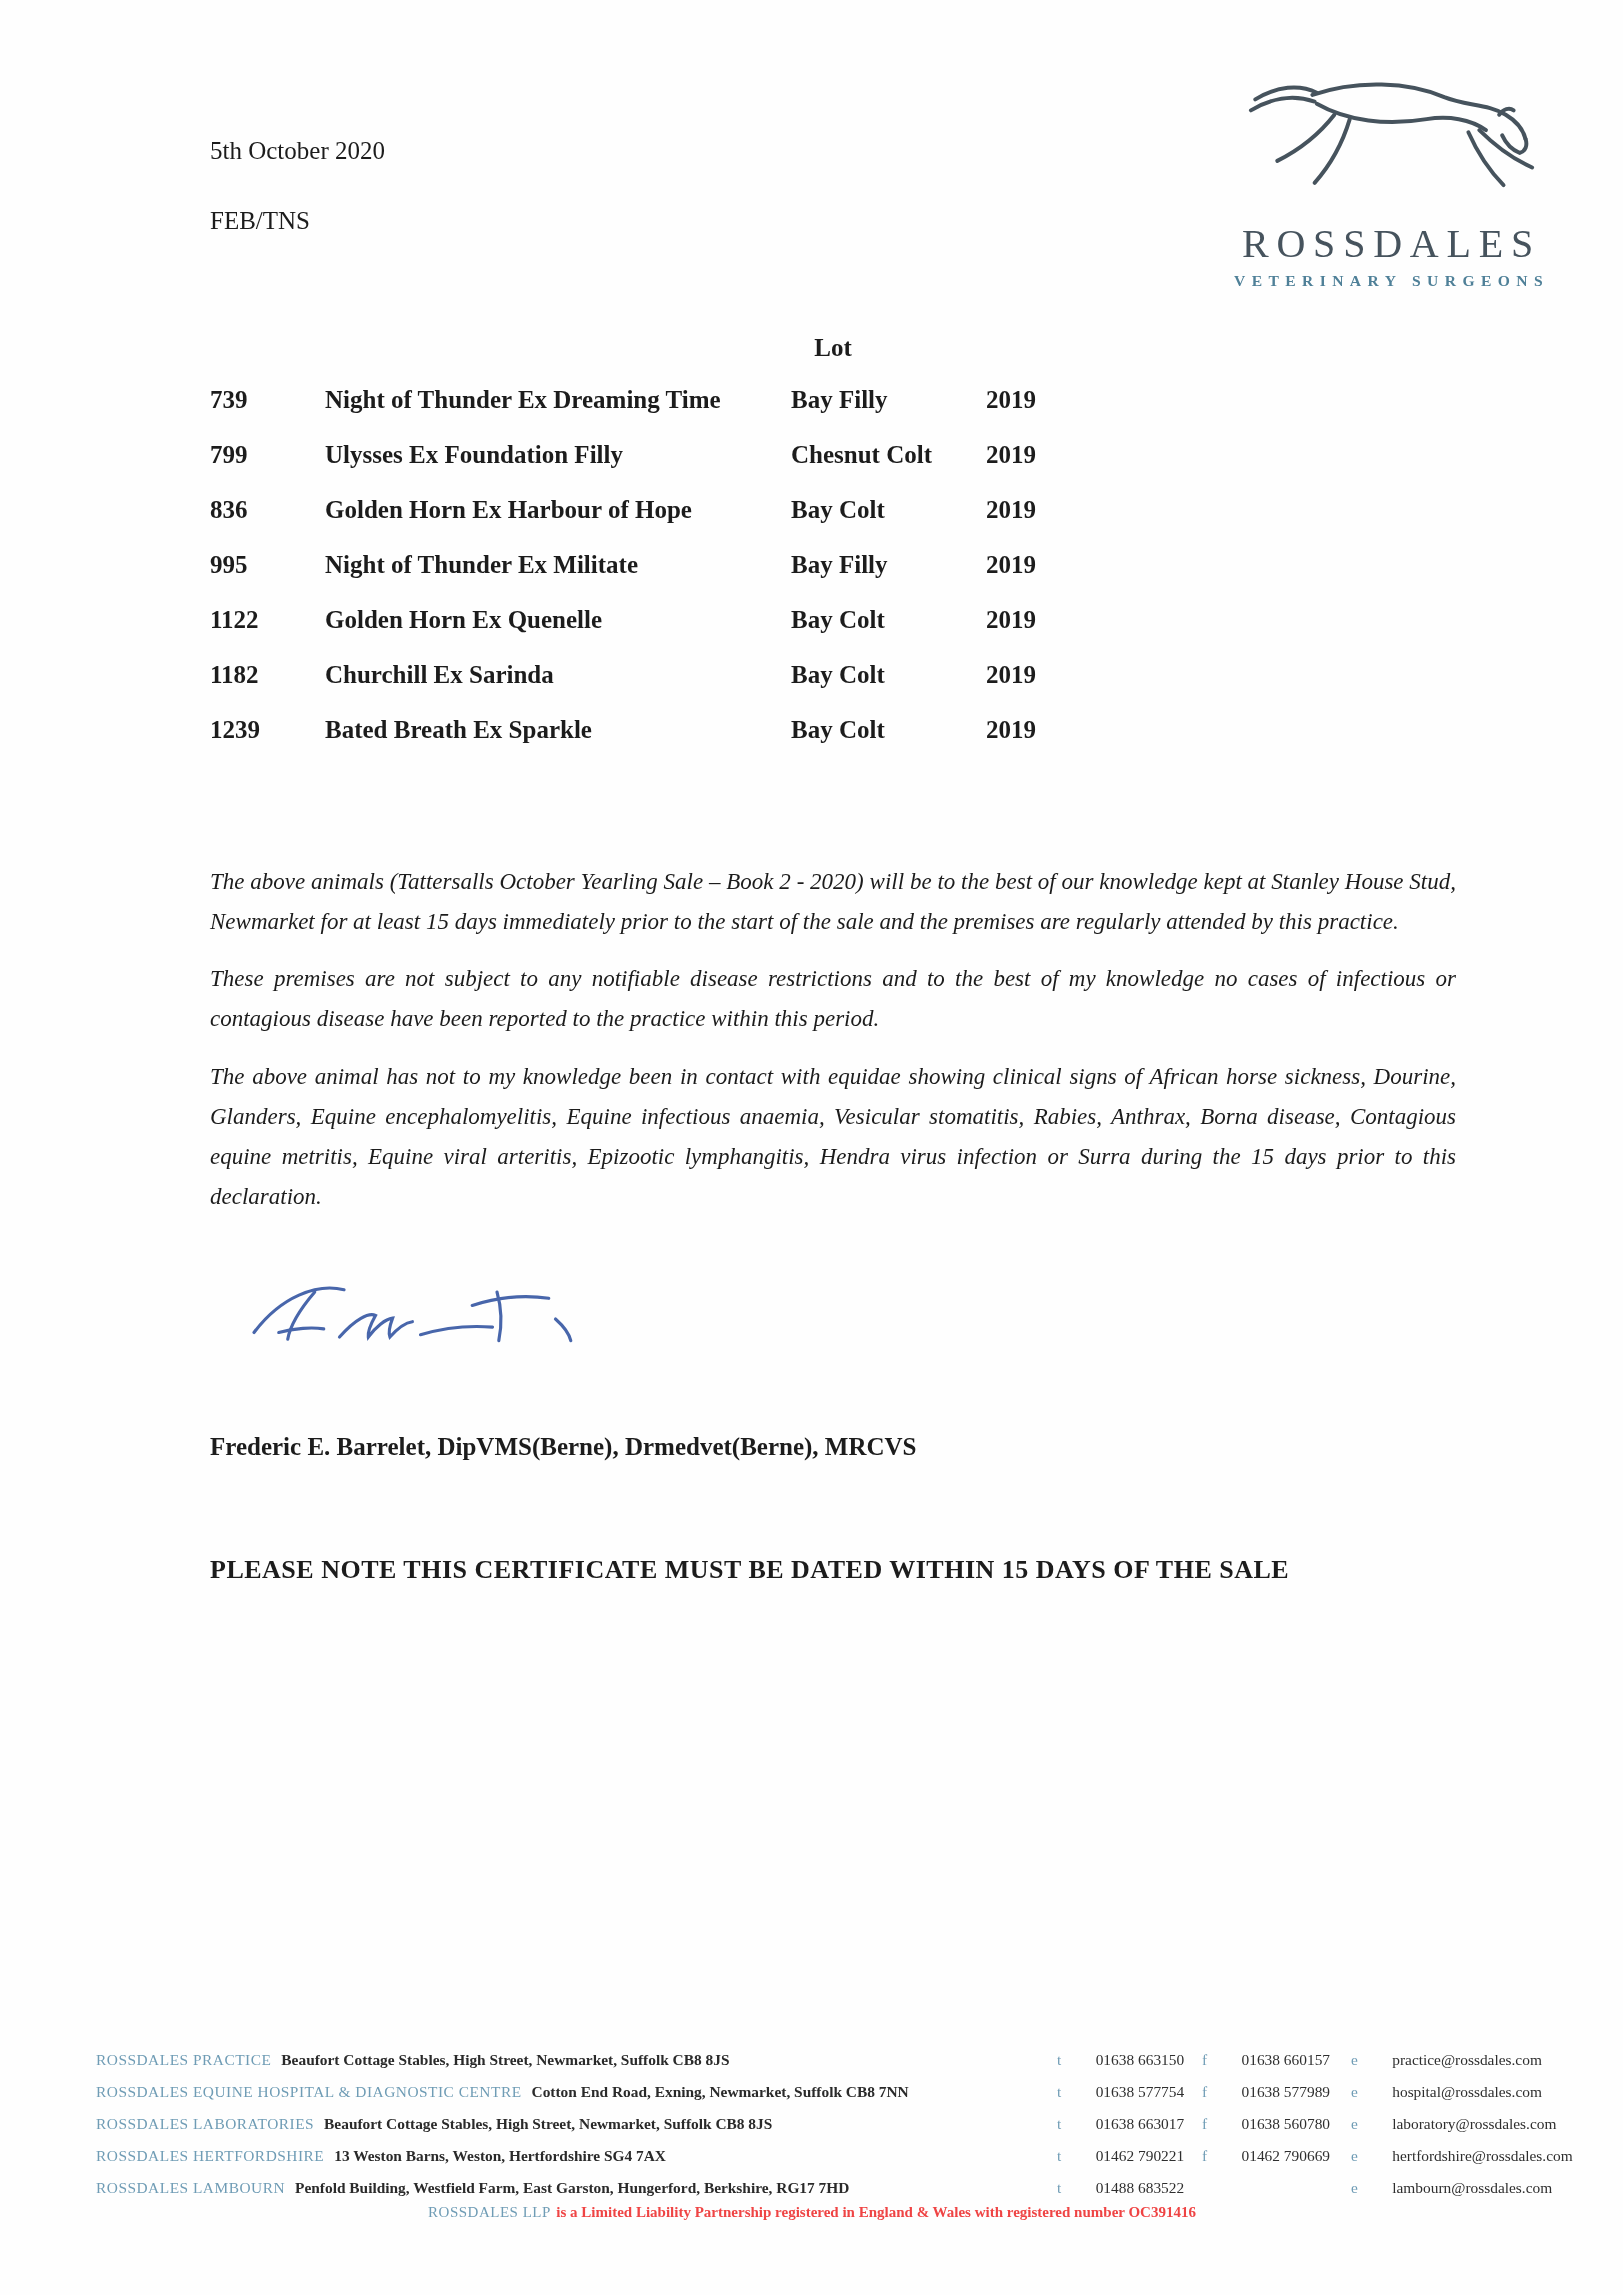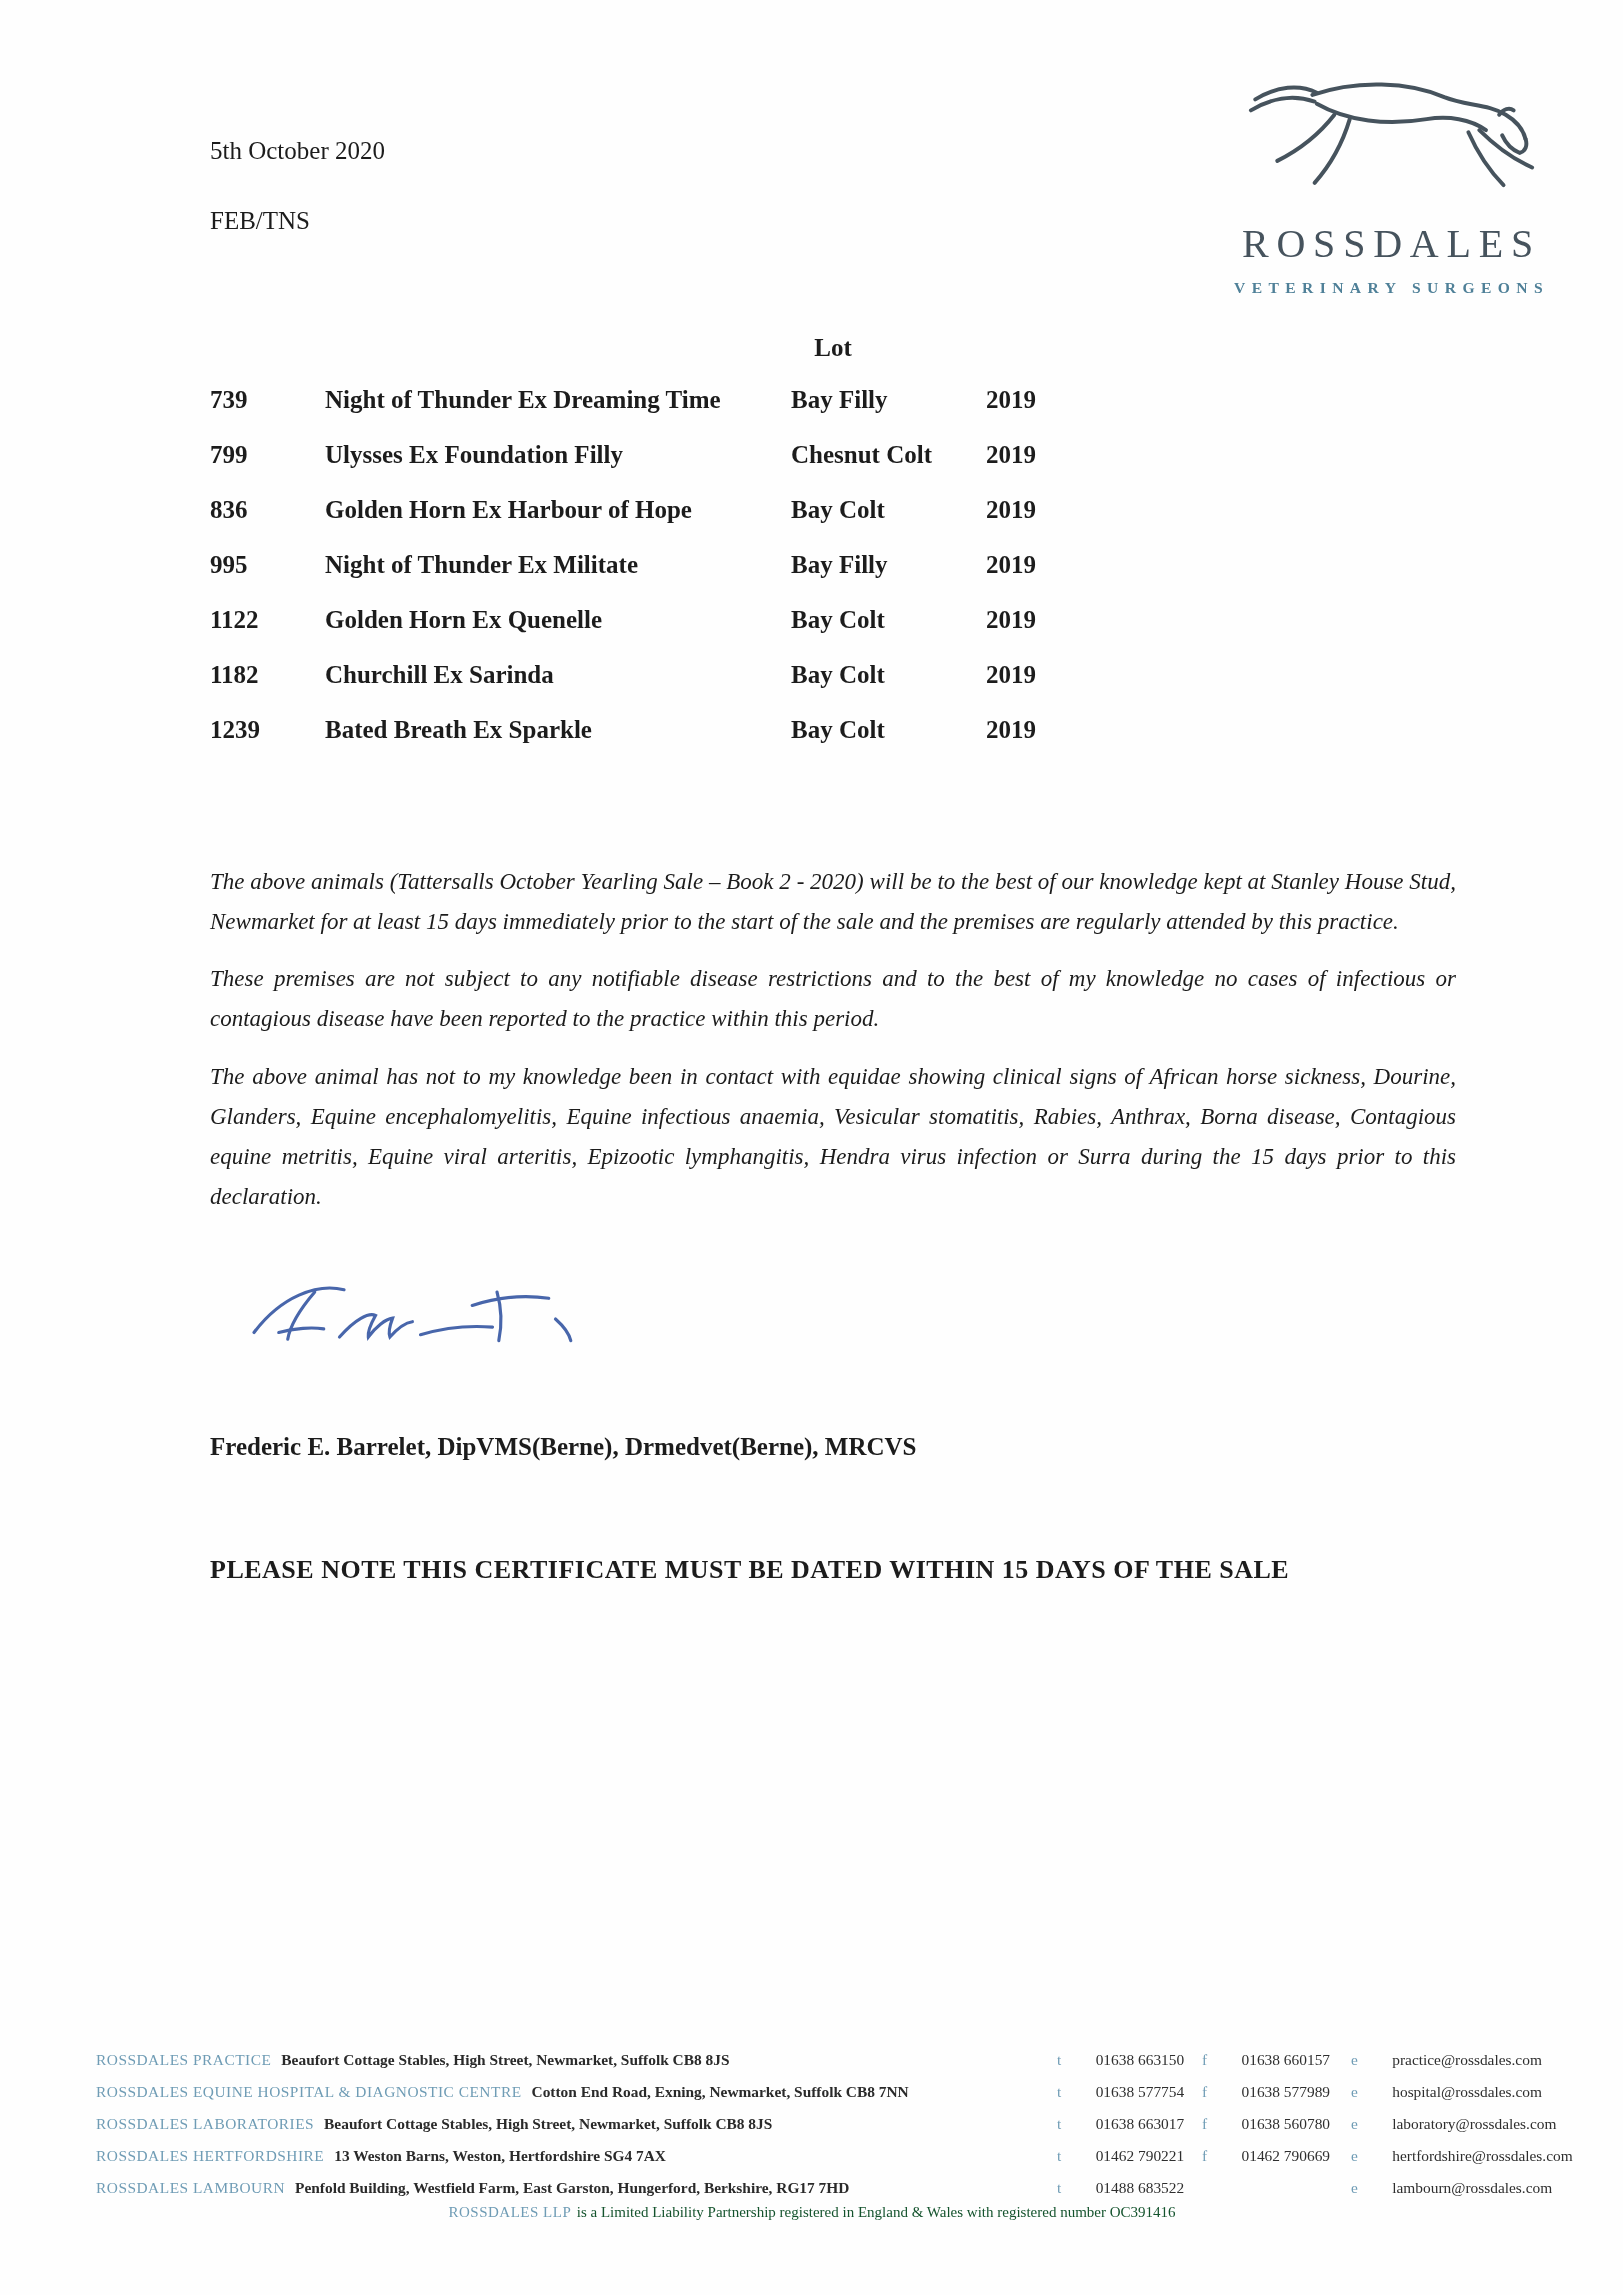--- a/index.html
+++ b/index.html
@@ -13,21 +13,21 @@
   body{background:#ffffff;font-family:"Liberation Serif", serif;color:var(--ink);}
   .page{position:relative;width:1624px;height:2295px;background:#fefefe;overflow:hidden;}
   .content{position:absolute;left:210px;top:0;width:1246px;}
 
   
   .doc-title{margin-top:166px;font-size:47px;font-weight:700;color:var(--slate);letter-spacing:1.4px;}
   .logo{position:absolute;top:73px;right:73px;width:319px;text-align:center;}
   .logo-horse{color:var(--slate);}
   .logo-horse svg{width:317px;height:145px;display:block;margin:0 auto;}
   .logo-name{font-size:40px;letter-spacing:7.8px;color:var(--slate);margin-top:1.8px;}
-  .logo-tagline{font-size:15.6px;letter-spacing:6.4px;color:var(--teal);font-weight:700;margin-top:12px;}
+  .logo-tagline{font-size:15.6px;letter-spacing:6.4px;color:var(--teal);font-weight:700;margin-top:5px;}
 
   
   .doc-date{margin-top:137px;font-size:25px;}
   .doc-ref{margin-top:42px;font-size:25px;}
 
   
   .lot-header{margin-top:99px;font-size:25px;font-weight:700;text-align:center;}
   .lot-table{margin-top:23px;}
   .lot-row{display:grid;grid-template-columns:115px 466px 195px auto;font-size:25px;font-weight:700;line-height:30px;margin-bottom:25px;}
 
@@ -48,21 +48,21 @@
   .office-left{flex:1 1 auto;min-width:0;white-space:nowrap;}
   .office-name{color:var(--fblue);letter-spacing:0.5px;}
   .office-address{color:#2a2a2a;font-weight:700;margin-left:10px;}
   .office-t{flex:none;width:145px;}
   .office-f{flex:none;width:149px;}
   .office-e{flex:none;width:216px;}
   .lbl{color:var(--fblue);margin-right:6.4px;}
   .val{color:#2e2e2e;font-weight:400;margin-left:28px;}
   .legal{position:absolute;left:0;right:0;top:2204px;text-align:center;font-size:15px;}
   .legal-prefix{color:var(--fblue);letter-spacing:0.5px;}
-  .legal-text{color:#14532d;font-weight:400;margin-left:5.5px;}
+  .legal-text{color:#ef4444;font-weight:700;margin-left:5.5px;}
 </style>
 </head>
 <body>
 
 <div class="page">
 
   <div class="logo">
     <div class="logo-horse">
       <svg viewBox="0 0 680 330" fill="none" stroke="currentColor" stroke-width="9" stroke-linecap="round">
         <path d="M30 60 C 80 30, 130 25, 170 45"></path>

